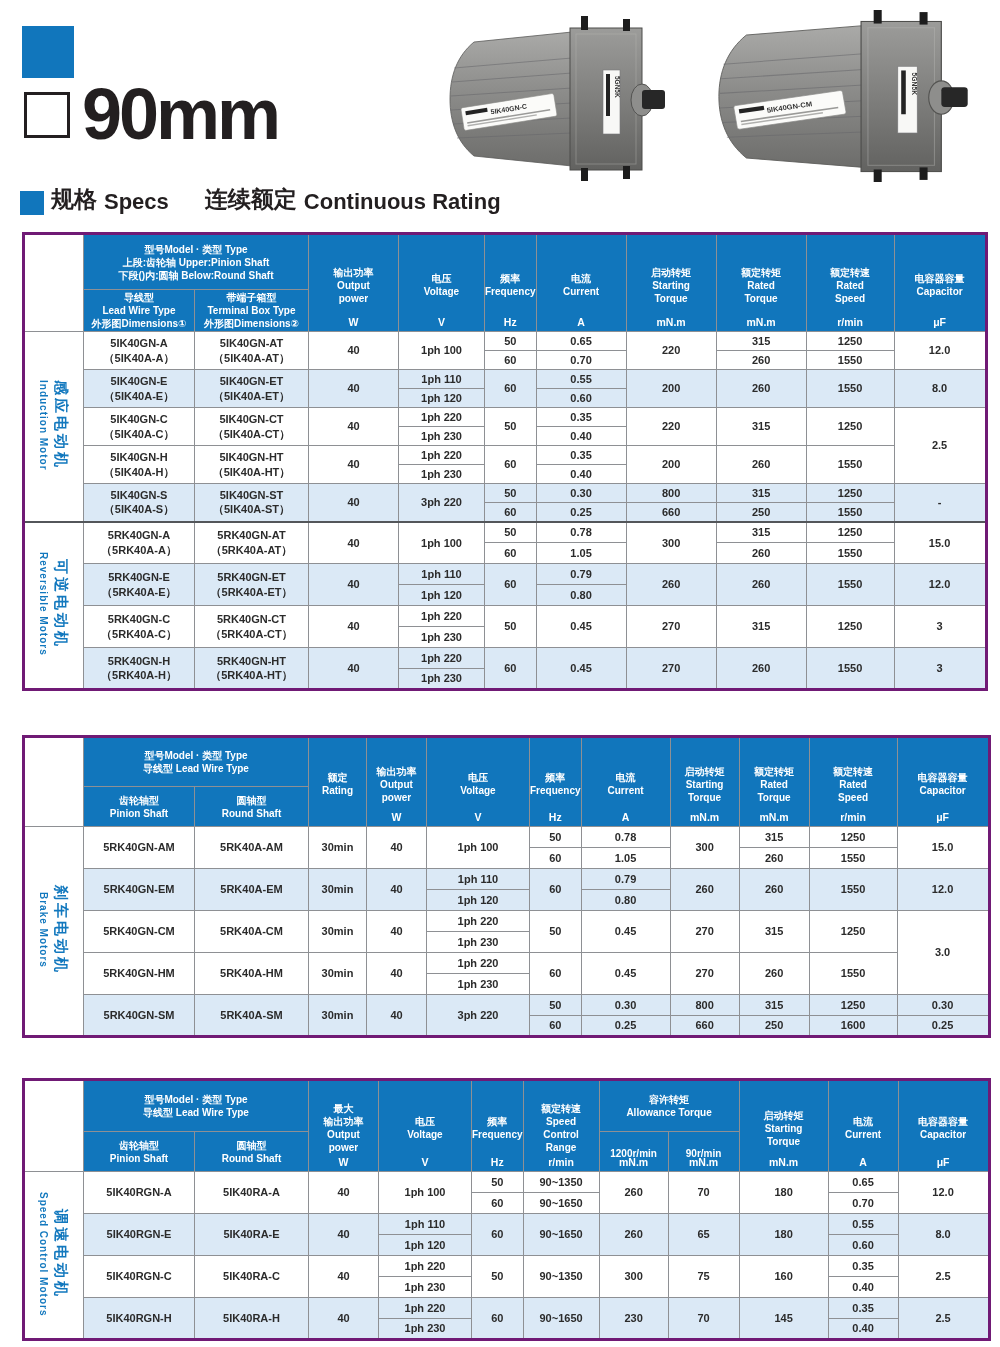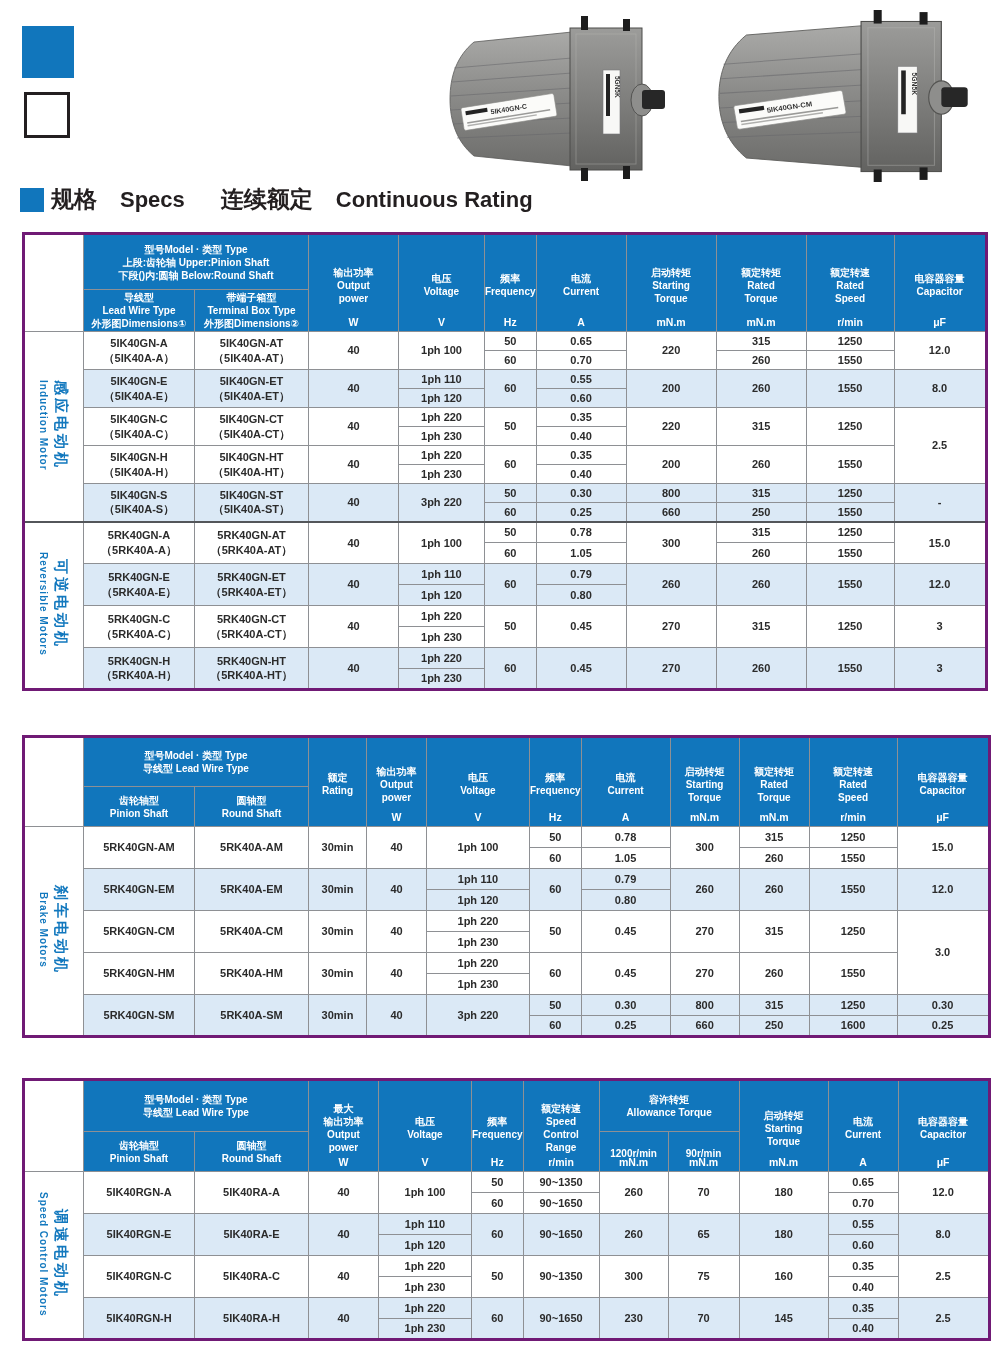--- a/index.html
+++ b/index.html
@@ -6,24 +6,24 @@
 body{margin:0;background:#ffffff}
 .page{position:relative;width:1000px;height:1347px;background:#fff;font-family:"Liberation Sans","DejaVu Sans",sans-serif;color:#231f20;overflow:hidden}
 
 
 .sq-power{position:absolute;left:22px;top:26px;width:52px;height:52px;background:#1176bc}
 .txt-power{position:absolute;left:82px;top:10px;font-size:72px;font-weight:700;letter-spacing:-3px;line-height:1}
 .sq-frame{position:absolute;left:24px;top:92px;width:46px;height:46px;background:#fff;border:3px solid #231f20}
 .txt-frame{position:absolute;left:82px;top:78px;font-size:72px;font-weight:700;letter-spacing:-3px;line-height:1}
 
 
-.sec-heading{position:absolute;left:20px;top:184px;display:flex;align-items:center;font-weight:700}
+.sec-heading{position:absolute;left:20px;top:184px;display:flex;align-items:flex-end;font-weight:700}
 .sec-heading .sq{width:24px;height:24px;background:#1176bc;margin-right:7px}
 .sec-heading .zh{font-size:23px}
-.sec-heading .en{font-size:22px;margin-left:23px}
+.sec-heading .en{font-size:22px;margin-left:7px}
 .sec-heading .gap{width:36px}
 
 
 .tblhost{position:absolute;left:22px}
 #t1{top:232px}#t2{top:735px}#t3{top:1078px}
 table.spec{border-collapse:collapse;table-layout:fixed;border:3px solid #701a75}
 table.spec th,table.spec td{border:1px solid #8e9094;padding:0;text-align:center;vertical-align:middle;overflow:visible}
 table.spec th{background:#1176bc;color:#fff;font-size:10px;font-weight:700;position:relative}
 table.spec th.blank{background:#fff}
 table.spec td{font-size:11px;font-weight:700;color:#2b2b2b;background:#fff}
@@ -43,20 +43,21 @@
 #motor1{left:442px;top:16px}
 #motor2{left:712px;top:10px}
 </style>
 </head>
 <body>
 
 <div class="page">
 
   <div class="sq-power"></div>
   <div class="sq-frame"></div>
+  <div class="txt-frame">90mm</div>
 
   <svg id="motor1" class="motor" width="225" height="165" viewBox="0 0 225 165">
     <defs>
       <linearGradient id="bgA" x1="0" y1="0" x2="0" y2="1">
         <stop offset="0" stop-color="#aaaaa8"></stop>
           <stop offset="0.45" stop-color="#8c8c8a"></stop>
           <stop offset="1" stop-color="#6d6d6b"></stop>
       </linearGradient>
       <linearGradient id="ggA" x1="0" y1="0" x2="0" y2="1">
         <stop offset="0" stop-color="#9c9c9a"></stop>

